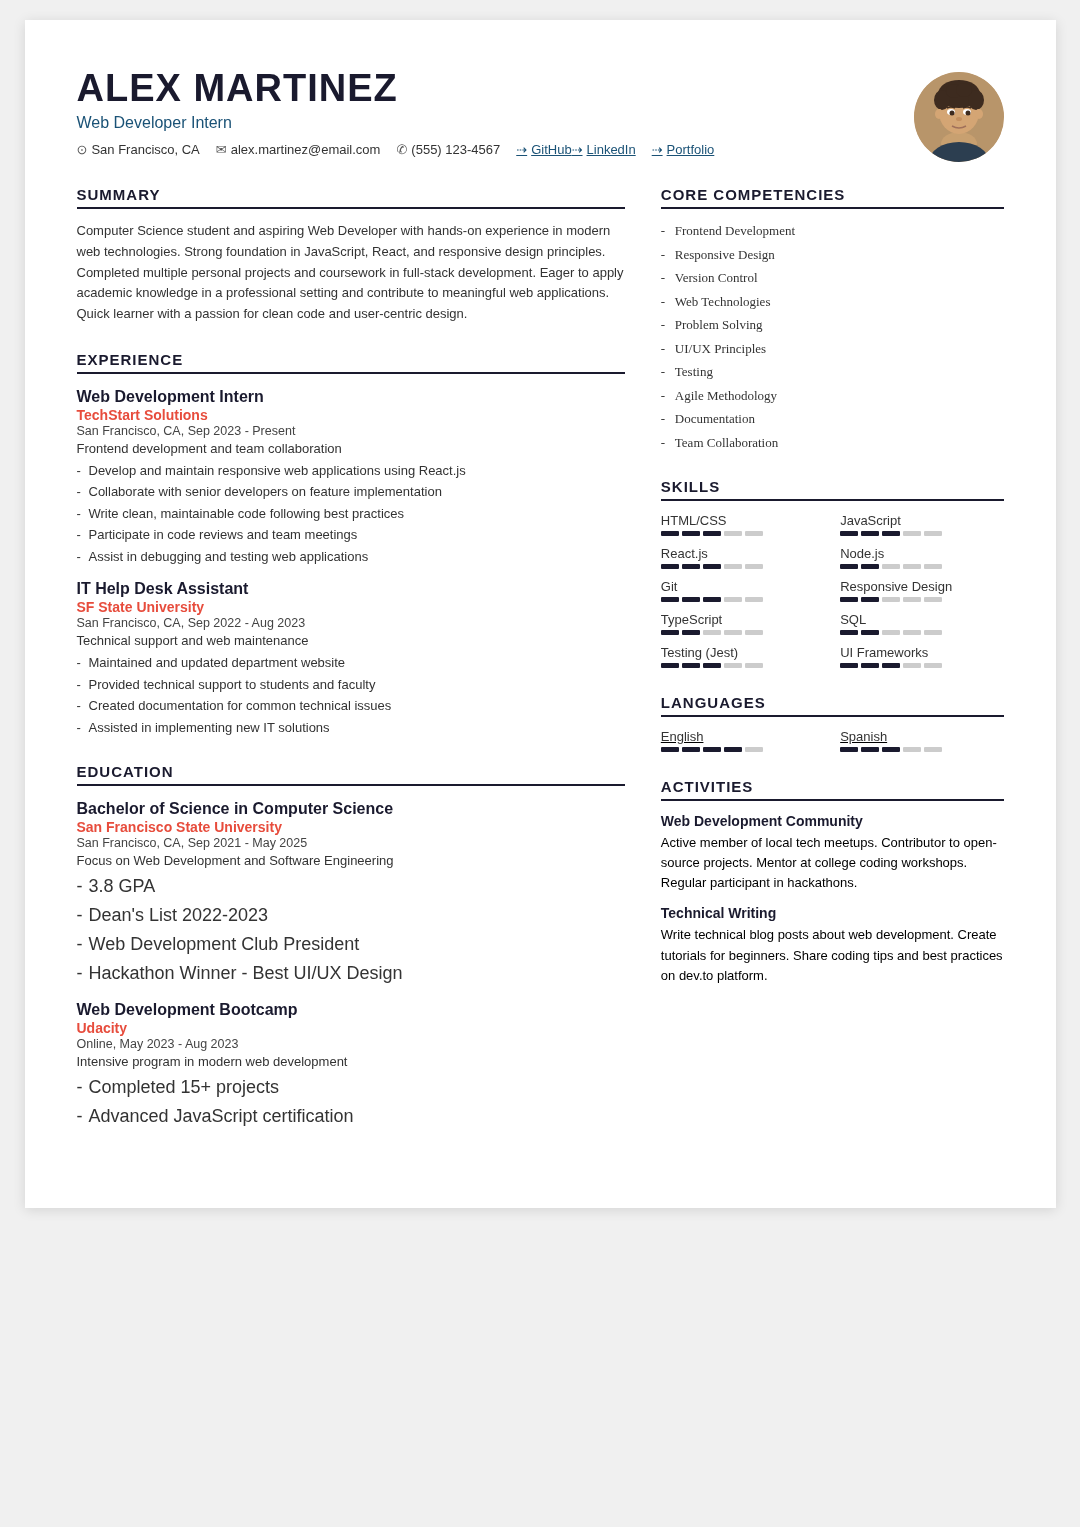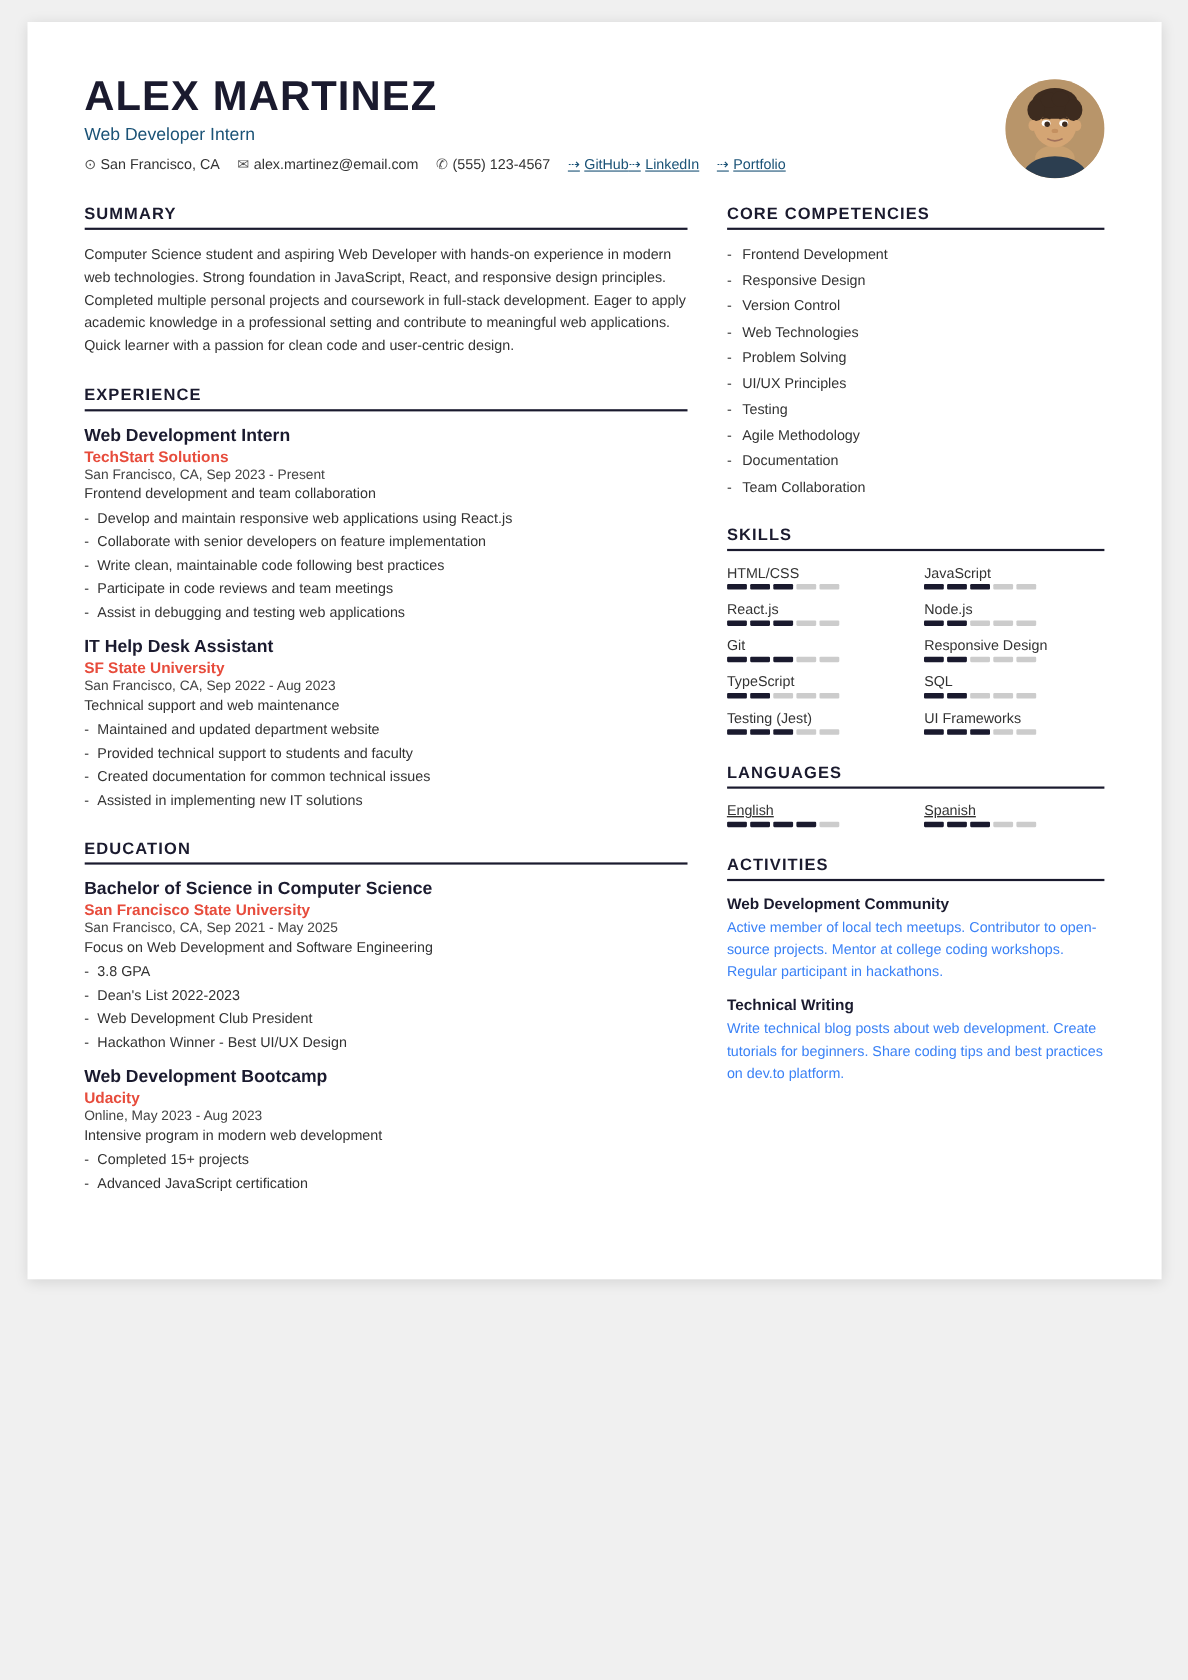--- a/index.html
+++ b/index.html
@@ -190,38 +190,39 @@
       font-size: 13px;
       color: #333;
       margin-bottom: 5px;
     }
     .edu-list {
       list-style: none;
       padding: 0;
       margin: 0;
     }
     .edu-list li {
-      font-size: 13px;
+      font-size: 18px;
       color: #333;
       padding-left: 12px;
       position: relative;
       margin-bottom: 2px;
       line-height: 1.5;
     }
     .edu-list li::before {
       content: '-';
       position: absolute;
       left: 0;
     }
 
     
     .competency-list {
       list-style: none;
       padding: 0;
       margin: 0;
+      font-family: Liberation Serif, serif;
     }
     .competency-list li {
       font-size: 13px;
       color: #333;
       padding-left: 14px;
       position: relative;
       margin-bottom: 4px;
       line-height: 1.5;
     }
     .competency-list li::before {
@@ -265,21 +266,21 @@
 
     
     .activity-title {
       font-size: 14px;
       font-weight: 700;
       color: #1a1a2e;
       margin-bottom: 4px;
     }
     .activity-text {
       font-size: 13px;
-      color: #3b82f6;
+      color: #000000;
       line-height: 1.55;
       margin-bottom: 12px;
     }
   </style>
 </head>
 <body>
 
 <div class="resume">
 
   <div class="header">

